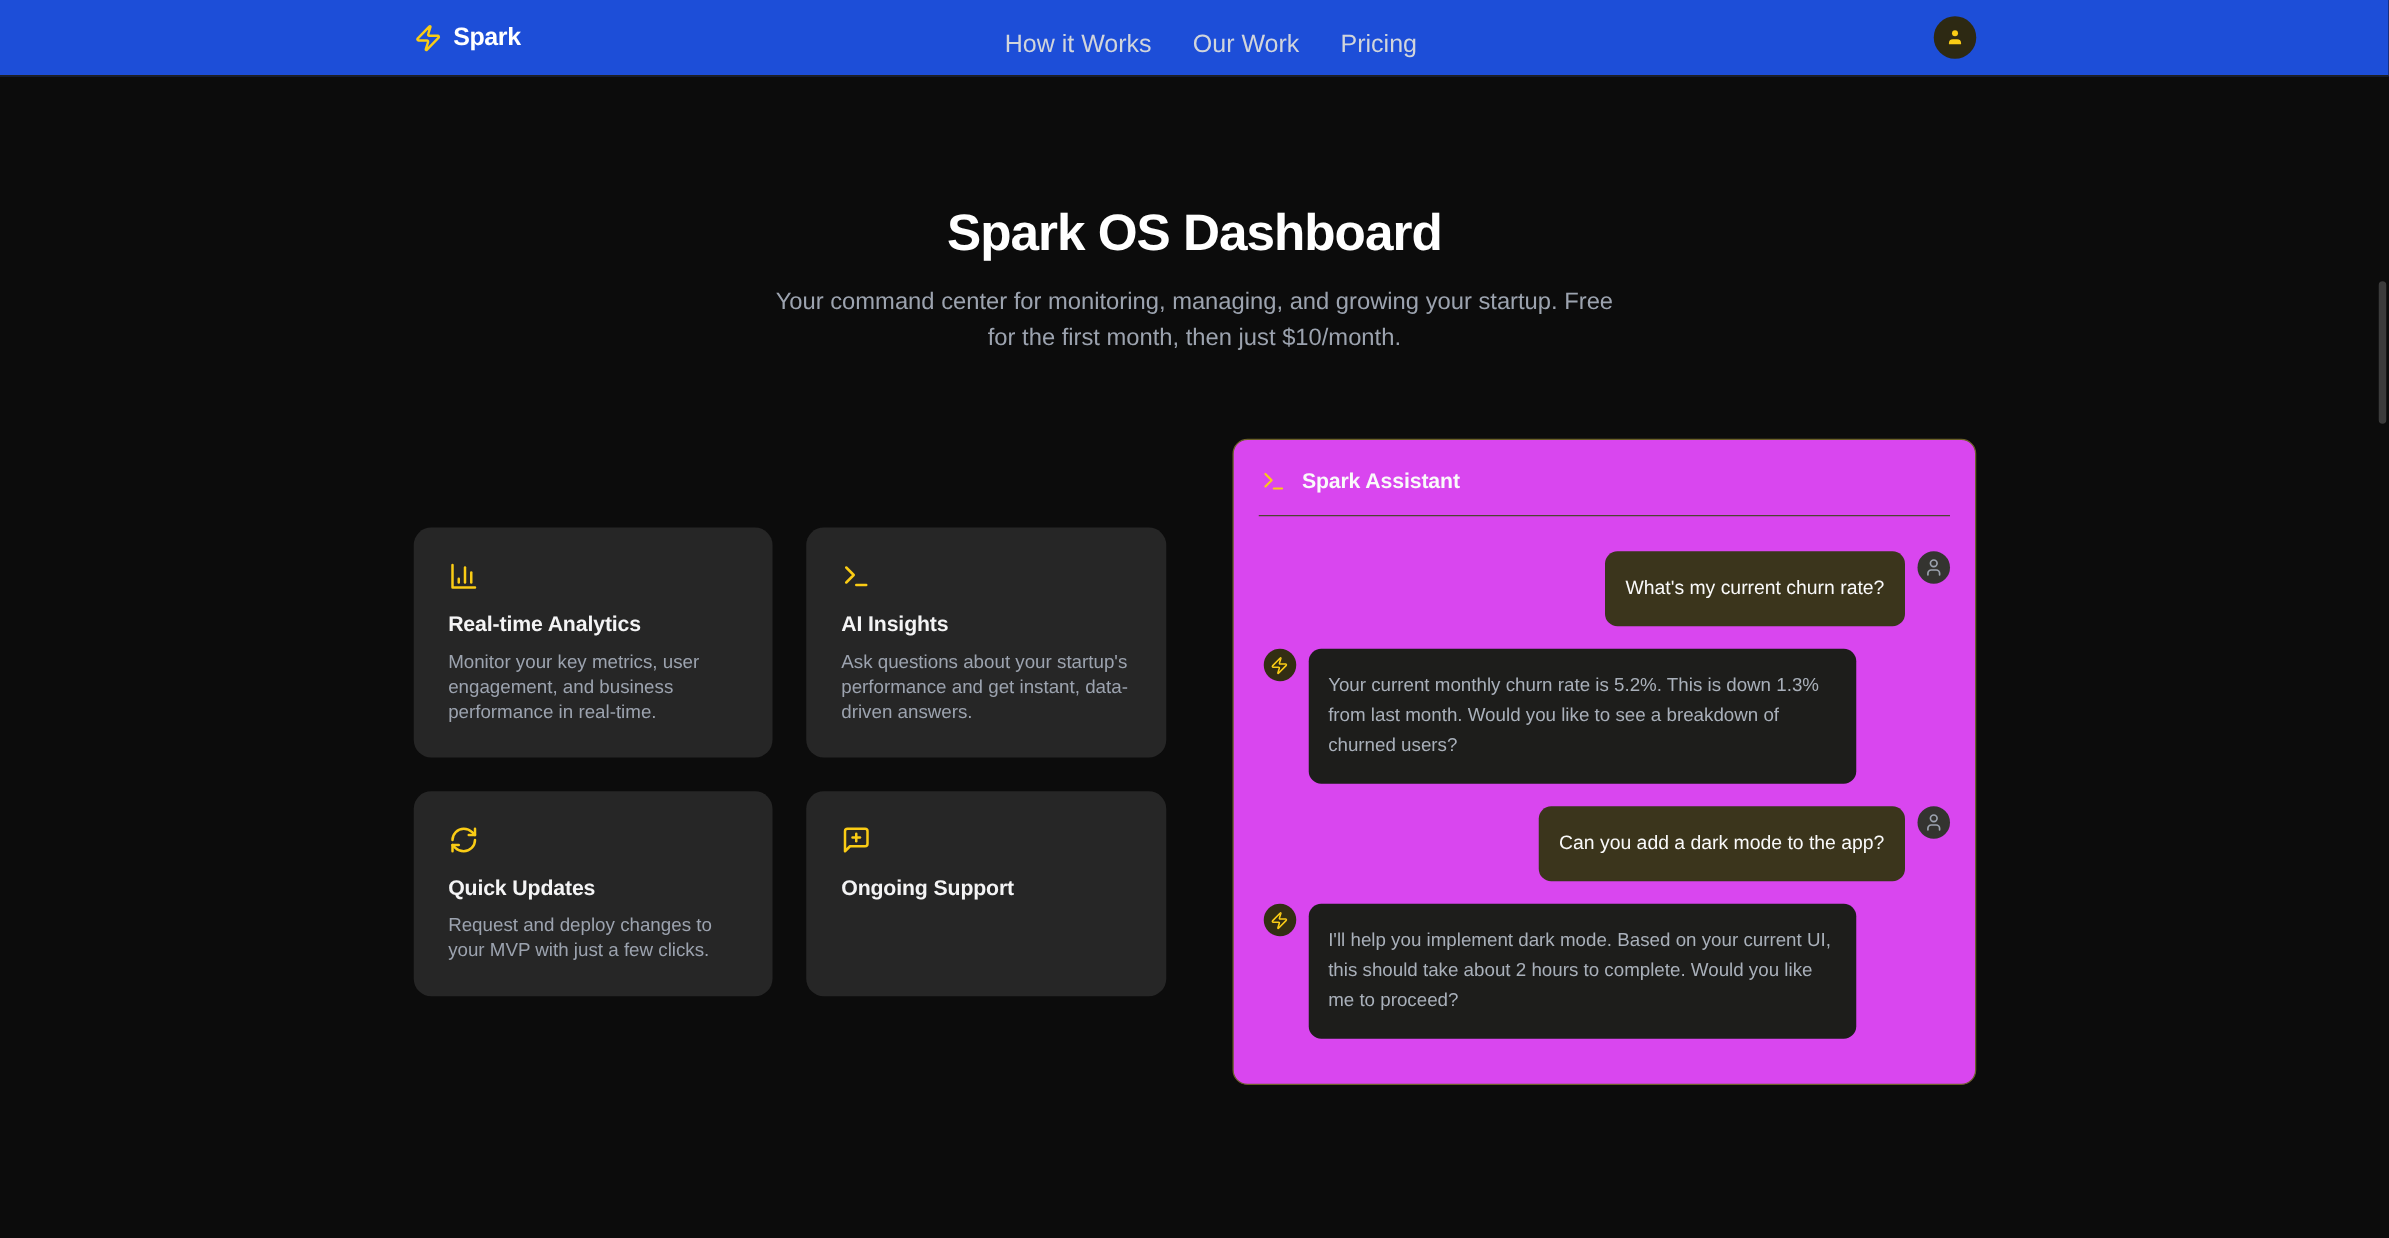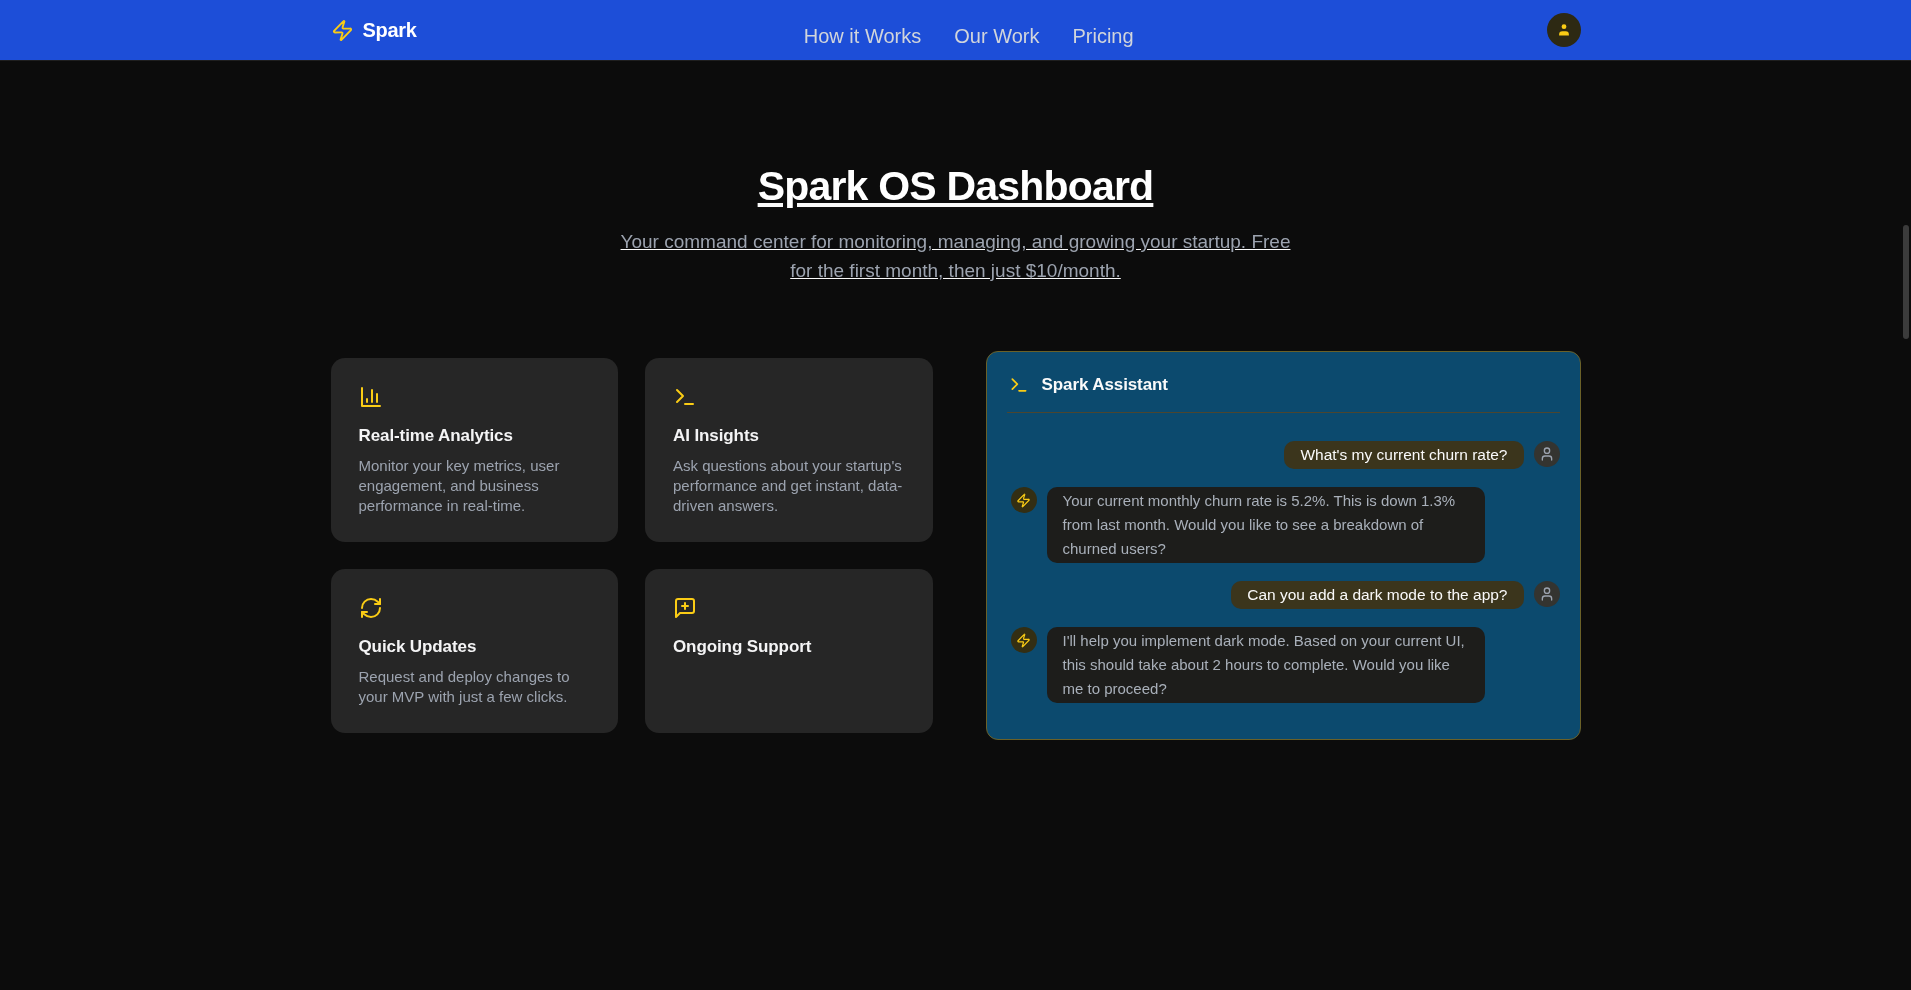--- a/index.html
+++ b/index.html
@@ -62,21 +62,21 @@
     background: #2d2913;
     border: none;
     display: flex;
     align-items: center;
     justify-content: center;
     cursor: pointer;
   }
   .avatar-btn svg { width: 18px; height: 18px; color: #facc15; }
 
   
-  .hero { text-align: center; text-decoration: underline; }
+  .hero { text-align: center; }
   .hero h1 {
     margin-top: 102px;
     font-size: 41px;
     font-weight: 700;
     letter-spacing: -0.8px;
     color: #ffffff;
   }
   .hero .subtitle {
     margin: 17px auto 0;
     max-width: 695px;
@@ -118,21 +118,21 @@
   }
   .card p {
     font-size: 15px;
     line-height: 20px;
     color: #9ca3af;
   }
 
   
   .assistant-panel {
     width: 595px;
-    background: #0c4a6e;
+    background: #d946ef;
     border: 1px solid #6b6128;
     border-radius: 12px;
     overflow: hidden;
   }
   .panel-header {
     display: flex;
     align-items: center;
     gap: 13px;
     padding: 23px 20px 17px 22px;
   }
@@ -159,21 +159,21 @@
     display: flex;
     align-items: center;
     justify-content: center;
   }
   .chat-avatar.user-av { background: #343430; }
   .chat-avatar.user-av svg { width: 16px; height: 16px; color: #9ca3af; }
   .chat-avatar.asst-av { background: #332e13; }
   .chat-avatar.asst-av svg { width: 15px; height: 15px; color: #facc15; }
   .bubble {
     border-radius: 10px;
-    padding: 2px 16px;
+    padding: 18px 16px;
     font-size: 15.5px;
     line-height: 24px;
   }
   .bubble.user-b {
     background: #3b351c;
     color: #fafafa;
     max-width: 420px;
   }
   .bubble.asst-b {
     background: #1d1d1b;

